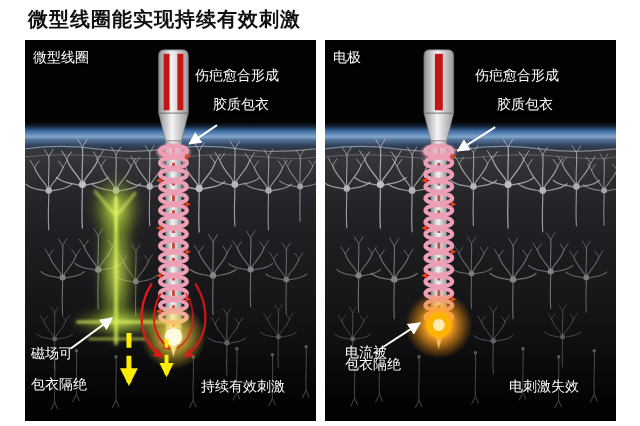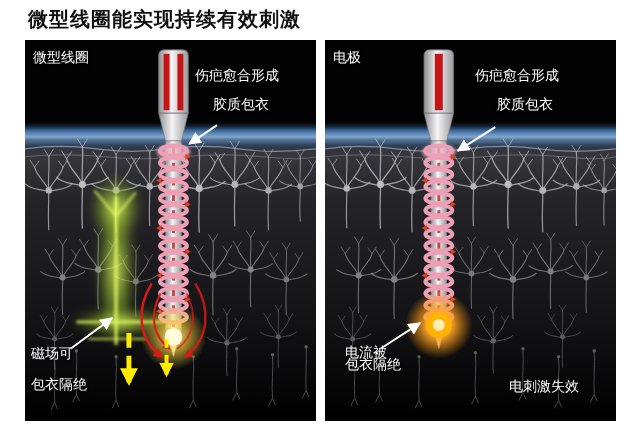--- a/index.html
+++ b/index.html
@@ -192,20 +192,21 @@
         <g stroke="#ffffff" stroke-width="2" fill="none">
           <path d="M194,84 L166,103" marker-end="url(#arrowW)"></path>
           <path d="M46,310 L88,279" marker-end="url(#arrowW)"></path>
         </g>
       </svg>
       <div class="plabel pname" style="left:8px;top:10px">微型线圈</div>
       <div class="plabel" style="left:170px;top:28px">伤疤愈合形成</div>
       <div class="plabel" style="left:188px;top:57px">胶质包衣</div>
       <div class="plabel" style="left:6px;top:306px">磁场可</div>
       <div class="plabel" style="left:6px;top:337px">包衣隔绝</div>
+      <div class="plabel" style="left:176px;top:339px">持续有效刺激</div>
     </div>
 
     <div class="panel">
       <svg class="scene" viewBox="0 0 294 381">
         <rect width="294" height="381" fill="#020202"></rect>
         <rect y="100" width="294" height="281" fill="url(#tissueGrad)"></rect>
         <rect y="80" width="294" height="32" fill="url(#bandGrad)" opacity="0.95"></rect>
         <g fill="none" stroke="#d6dbe3">
           <path d="M0,108 Q36,103 72,108 T144,108 T216,108 T294,108" stroke-width="1.2" opacity="0.5"></path>
           <path d="M0,116 Q40,112 80,116 T160,116 T240,116 T294,116" stroke-width="1" opacity="0.3"></path>

